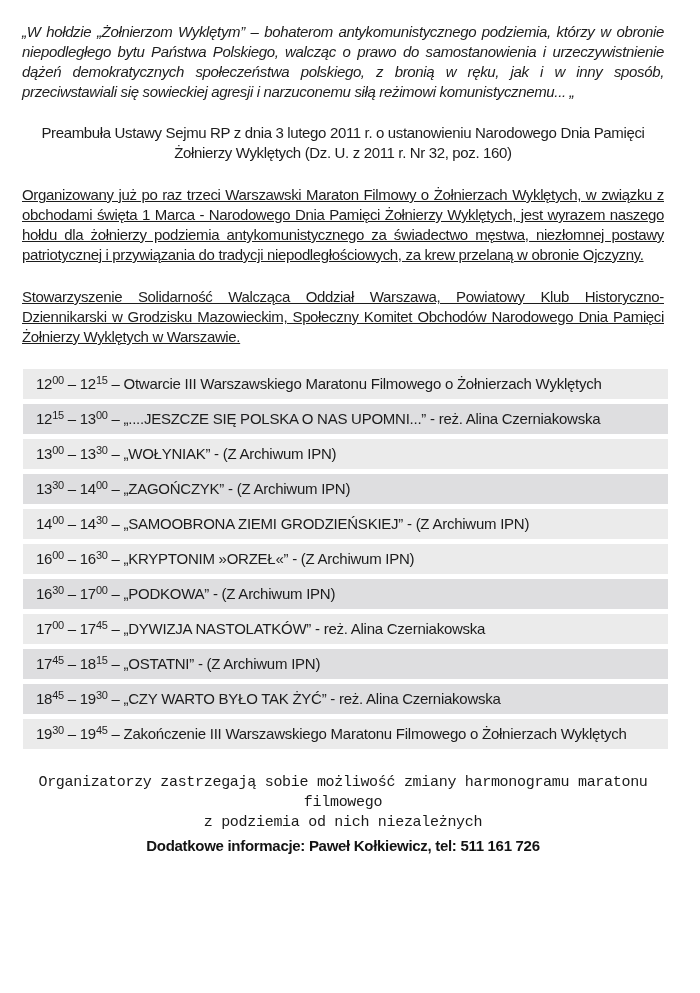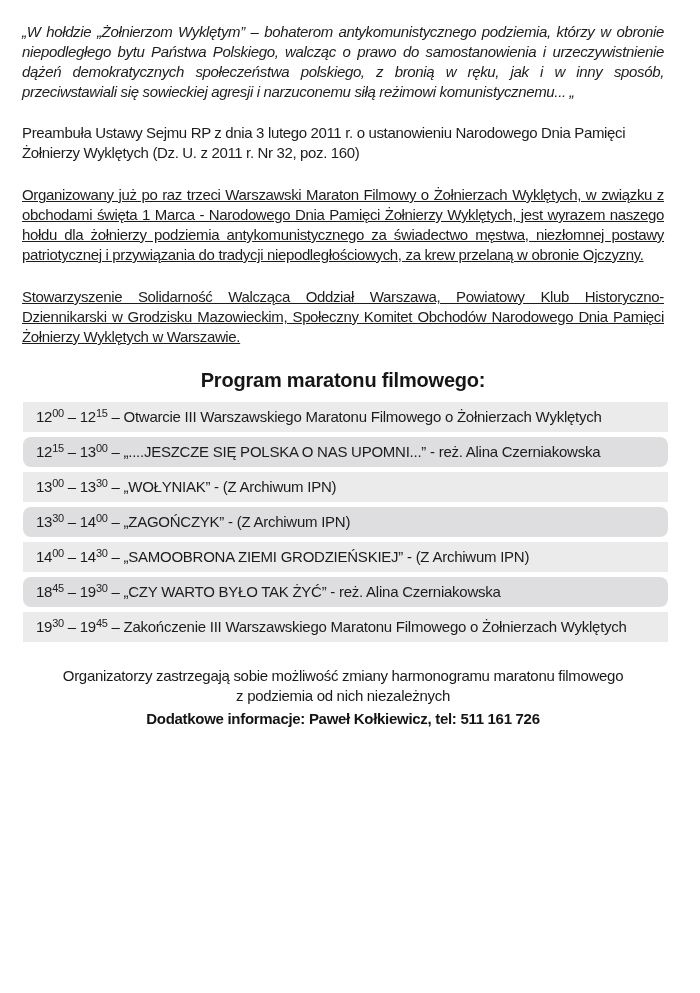--- a/index.html
+++ b/index.html
@@ -8,21 +8,21 @@
     width: 700px;
     height: 993px;
     margin: 0 auto;
     background: var(--page-bg, #ffffff);
     font-family: "Liberation Sans", sans-serif;
     color: var(--text-color, #1d1d1d);
     box-sizing: border-box;
     padding: 22px 36px 0 22px;
     overflow: hidden;
   }
-  p { margin: 0; }
+  p { margin: 0; text-align: center; }
   .intro {
     font-style: italic;
     font-size: 15px;
     line-height: 20px;
     letter-spacing: -0.35px;
     text-align: justify;
     margin-bottom: 21px;
   }
   .preamble {
     font-size: 15px;
@@ -51,35 +51,36 @@
     height: 30px;
     line-height: 30px;
     margin-bottom: 5px;
     padding-left: 13px;
     font-size: 15px;
     letter-spacing: -0.25px;
     white-space: nowrap;
     color: #1c1c1c;
   }
   .row.odd  { background: var(--row-odd, #ebebeb); }
-  .row.even { background: var(--row-even, #dedee0); border-radius: 8px; }
+  .row.even { background: var(--row-even, #dedee0); }
   .row sup {
     font-size: 11px;
     line-height: 0;
     vertical-align: 5px;
     letter-spacing: -0.3px;
     margin-top: 30px;
   }
   .footer-note {
     margin-top: 24px;
     text-align: center;
     font-size: 15px;
     line-height: 20px;
     letter-spacing: -0.3px;
     color: #1a1a1a;
+    font-family: Liberation Mono, monospace;
   }
   .footer-contact {
     margin-top: 3px;
     text-align: center;
     font-size: 15px;
     font-weight: 700;
     line-height: 20px;
     letter-spacing: -0.3px;
     color: #141414;
   }
@@ -90,28 +91,31 @@
 <div class="page" style="--page-bg: #ffffff; --text-color: #1d1d1d; --row-odd: #ebebeb; --row-even: #dedee0;">
 
   <p class="intro">„W hołdzie „Żołnierzom Wyklętym” – bohaterom antykomunistycznego podziemia, którzy w obronie niepodległego bytu Państwa Polskiego, walcząc o prawo do samostanowienia i urzeczywistnienie dążeń demokratycznych społeczeństwa polskiego, z bronią w ręku, jak i w inny sposób, przeciwstawiali się sowieckiej agresji i narzuconemu siłą reżimowi komunistycznemu... „</p>
 
   <p class="preamble">Preambuła Ustawy Sejmu RP z dnia 3 lutego 2011 r. o ustanowieniu Narodowego Dnia Pamięci Żołnierzy Wyklętych (Dz. U. z 2011 r. Nr 32, poz. 160)</p>
 
   <p class="body-par">Organizowany już po raz trzeci Warszawski Maraton Filmowy o Żołnierzach Wyklętych, w związku z obchodami święta 1 Marca - Narodowego Dnia Pamięci Żołnierzy Wyklętych, jest wyrazem naszego hołdu dla żołnierzy podziemia antykomunistycznego za świadectwo męstwa, niezłomnej postawy patriotycznej i przywiązania do tradycji niepodległościowych, za krew przelaną w obronie Ojczyzny.</p>
 
   <p class="body-par">Stowarzyszenie Solidarność Walcząca Oddział Warszawa, Powiatowy Klub Historyczno-Dziennikarski w Grodzisku Mazowieckim, Społeczny Komitet Obchodów Narodowego Dnia Pamięci Żołnierzy Wyklętych w Warszawie.</p>
 
-  <h1 class="heading">Program maratonu filmowego:</h1>
 
   <div class="schedule" id="schedule">
       <div class="row odd">12<sup>00</sup> – 12<sup>15</sup> – Otwarcie III Warszawskiego Maratonu Filmowego o Żołnierzach Wyklętych</div>
       <div class="row even">12<sup>15</sup> – 13<sup>00</sup> – „....JESZCZE SIĘ POLSKA O NAS UPOMNI...” - reż. Alina Czerniakowska</div>
       <div class="row odd">13<sup>00</sup> – 13<sup>30</sup> – „WOŁYNIAK” - (Z Archiwum IPN)</div>
       <div class="row even">13<sup>30</sup> – 14<sup>00</sup> – „ZAGOŃCZYK” - (Z Archiwum IPN)</div>
       <div class="row odd">14<sup>00</sup> – 14<sup>30</sup> – „SAMOOBRONA ZIEMI GRODZIEŃSKIEJ” - (Z Archiwum IPN)</div>
+      <div class="row odd">16<sup>00</sup> – 16<sup>30</sup> – „KRYPTONIM »ORZEŁ«” - (Z Archiwum IPN)</div>
+      <div class="row even">16<sup>30</sup> – 17<sup>00</sup> – „PODKOWA” - (Z Archiwum IPN)</div>
+      <div class="row odd">17<sup>00</sup> – 17<sup>45</sup> – „DYWIZJA NASTOLATKÓW” - reż. Alina Czerniakowska</div>
+      <div class="row even">17<sup>45</sup> – 18<sup>15</sup> – „OSTATNI” - (Z Archiwum IPN)</div>
       <div class="row even">18<sup>45</sup> – 19<sup>30</sup> – „CZY WARTO BYŁO TAK ŻYĆ” - reż. Alina Czerniakowska</div>
       <div class="row odd">19<sup>30</sup> – 19<sup>45</sup> – Zakończenie III Warszawskiego Maratonu Filmowego o Żołnierzach Wyklętych</div>
     </div>
 
   <p class="footer-note">
     <span>Organizatorzy zastrzegają sobie możliwość zmiany harmonogramu maratonu filmowego</span><br>
     <span>z podziemia od nich niezależnych</span>
   </p>
 
   <p class="footer-contact">Dodatkowe informacje: Paweł Kołkiewicz, tel: 511 161 726</p>

